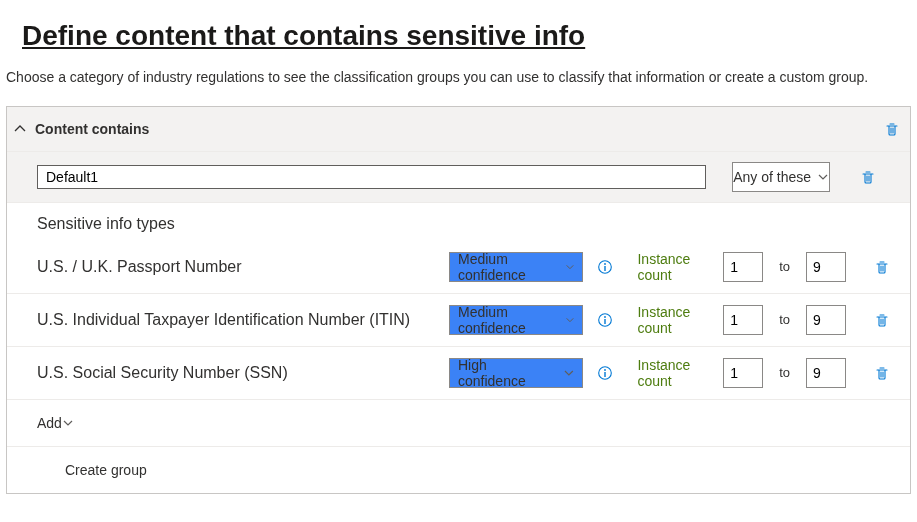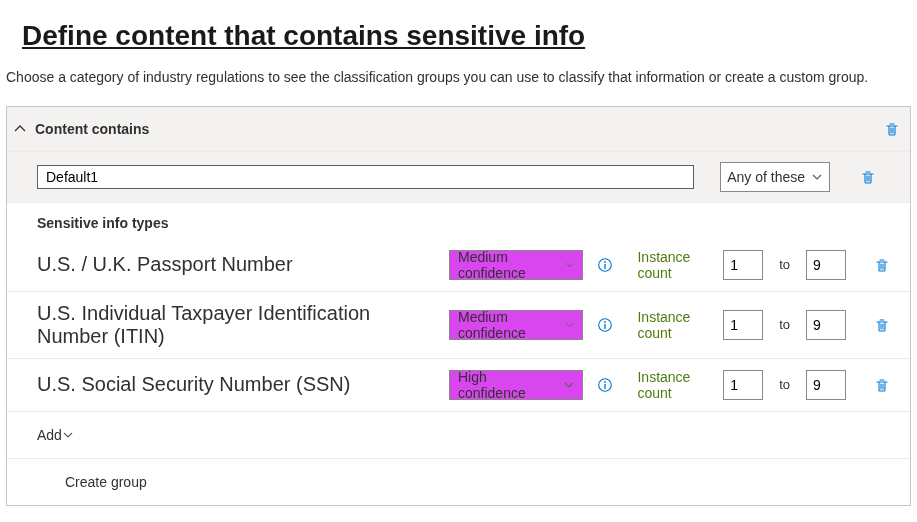--- a/index.html
+++ b/index.html
@@ -71,51 +71,51 @@
       font-size: 14px;
       background: #fff;
       font-family: inherit;
     }
     .match-dropdown {
       display: inline-flex;
       align-items: center;
       height: 30px;
       border: 1px solid #8a8886;
       background: #fff;
-      padding: 0 6px;
+      padding: 0 0;
       cursor: pointer;
       font-size: 14px;
       gap: 6px;
       justify-content: space-between;
     }
     .section-sub {
-      font-weight: 700;
-      font-size: 14px;
+      font-weight: 400;
+      font-size: 16px;
       padding: 12px 30px 8px 30px;
     }
     .row {
       display: flex;
       align-items: center;
       padding: 10px 16px 10px 30px;
       border-bottom: 1px solid #edebe9;
       gap: 12px;
     }
     .row-label {
-      font-size: 20px;
+      font-size: 16px;
       width: 400px;
       flex-shrink: 0;
     }
     .conf-dropdown {
       display: inline-flex;
       align-items: center;
       justify-content: space-between;
       height: 30px;
       width: 166px;
       border: 1px solid #8a8886;
-      background: #d946ef;
+      background: #3b82f6;
       padding: 0 8px;
       cursor: pointer;
       font-size: 14px;
       gap: 6px;
     }
     .info-icon {
       color: #0078d4;
       display: inline-flex;
       align-items: center;
       margin-left: 2px;

